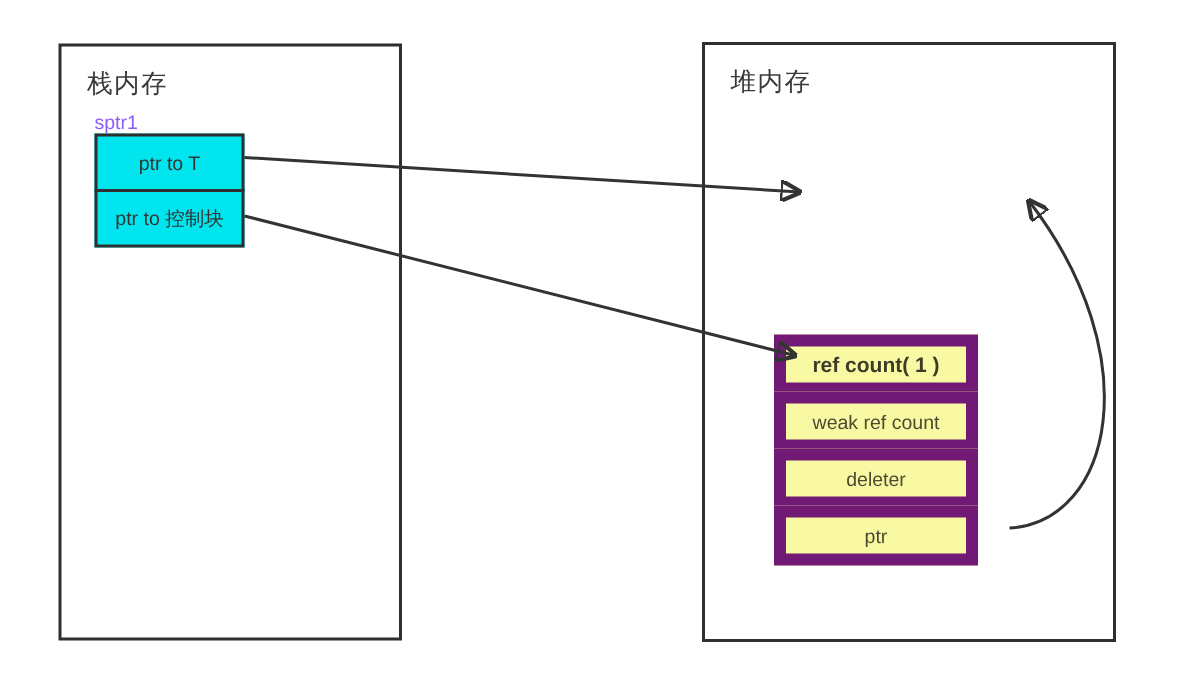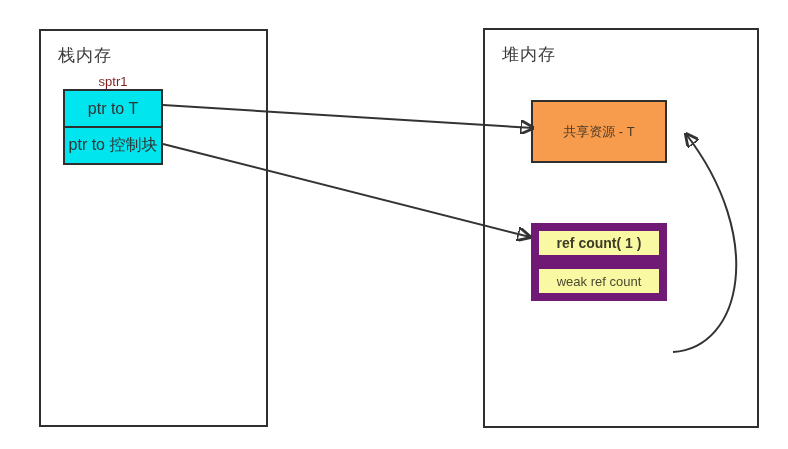--- a/index.html
+++ b/index.html
@@ -11,35 +11,35 @@
     color:#333333;
     overflow:hidden;
   }
   .panel{
     position:absolute;
     border:2px solid #2f2f2f;
     background:#ffffff;
     box-sizing:border-box;
   }
   .panel-stack{left:39px;top:29px;width:229px;height:398px;}
-  .panel-heap{left:483px;top:28px;width:276px;height:400px;}
+  .panel-heap{left:468px;top:28px;width:276px;height:400px;}
   .panel-title{
     position:absolute;left:17px;top:13px;
     font-size:17px;color:#3a3a3a;letter-spacing:1px;
   }
   .sptr-label{
     position:absolute;left:22px;top:43px;width:100px;
-    text-align:center;font-size:13px;color:#7f1d1d;
+    font-size:13px;color:#8b5cf6;
   }
   .cell-stack{position:absolute;left:22px;top:58px;width:100px;}
   .cell{
     border:2px solid #2f2f2f;
     box-sizing:border-box;
     display:flex;align-items:center;justify-content:center;
-    font-size:16px;color:#333333;
+    font-size:13px;color:#333333;
   }
   .cell + .cell{margin-top:-2px;}
   .cell-cyan{background:#00e5ee;width:100px;height:39px;}
   .heap-resource{
     position:absolute;left:46px;top:70px;width:136px;height:63px;
     background:#f79b4d;
     border:2px solid #2f2f2f;box-sizing:border-box;
     display:flex;align-items:center;justify-content:center;
     font-size:13px;color:#4a3a28;
   }
@@ -68,24 +68,25 @@
     <div class="panel-title">栈内存</div>
     <div class="sptr-label">sptr1</div>
     <div class="cell-stack">
       <div class="cell cell-cyan">ptr to T</div>
       <div class="cell cell-cyan">ptr to 控制块</div>
     </div>
   </div>
 
   <div class="panel panel-heap">
     <div class="panel-title">堆内存</div>
-    <div class="heap-resource">共享资源 - T</div>
     <div class="control-block">
       <div class="cb-row bold">ref count( 1 )</div>
       <div class="cb-row">weak ref count</div>
+      <div class="cb-row">deleter</div>
+      <div class="cb-row">ptr</div>
     </div>
   </div>
 
   <svg class="arrows" viewBox="0 0 788 449">
     <defs>
       <marker id="ah" viewBox="0 0 10 10" refX="9" refY="5" markerWidth="7" markerHeight="7" orient="auto-start-reverse">
         <path d="M0,0 L10,5 L0,10 z" fill="#333333" stroke="none"></path>
       </marker>
     </defs>
     <line x1="163" y1="105" x2="533" y2="128" marker-end="url(#ah)"></line>

